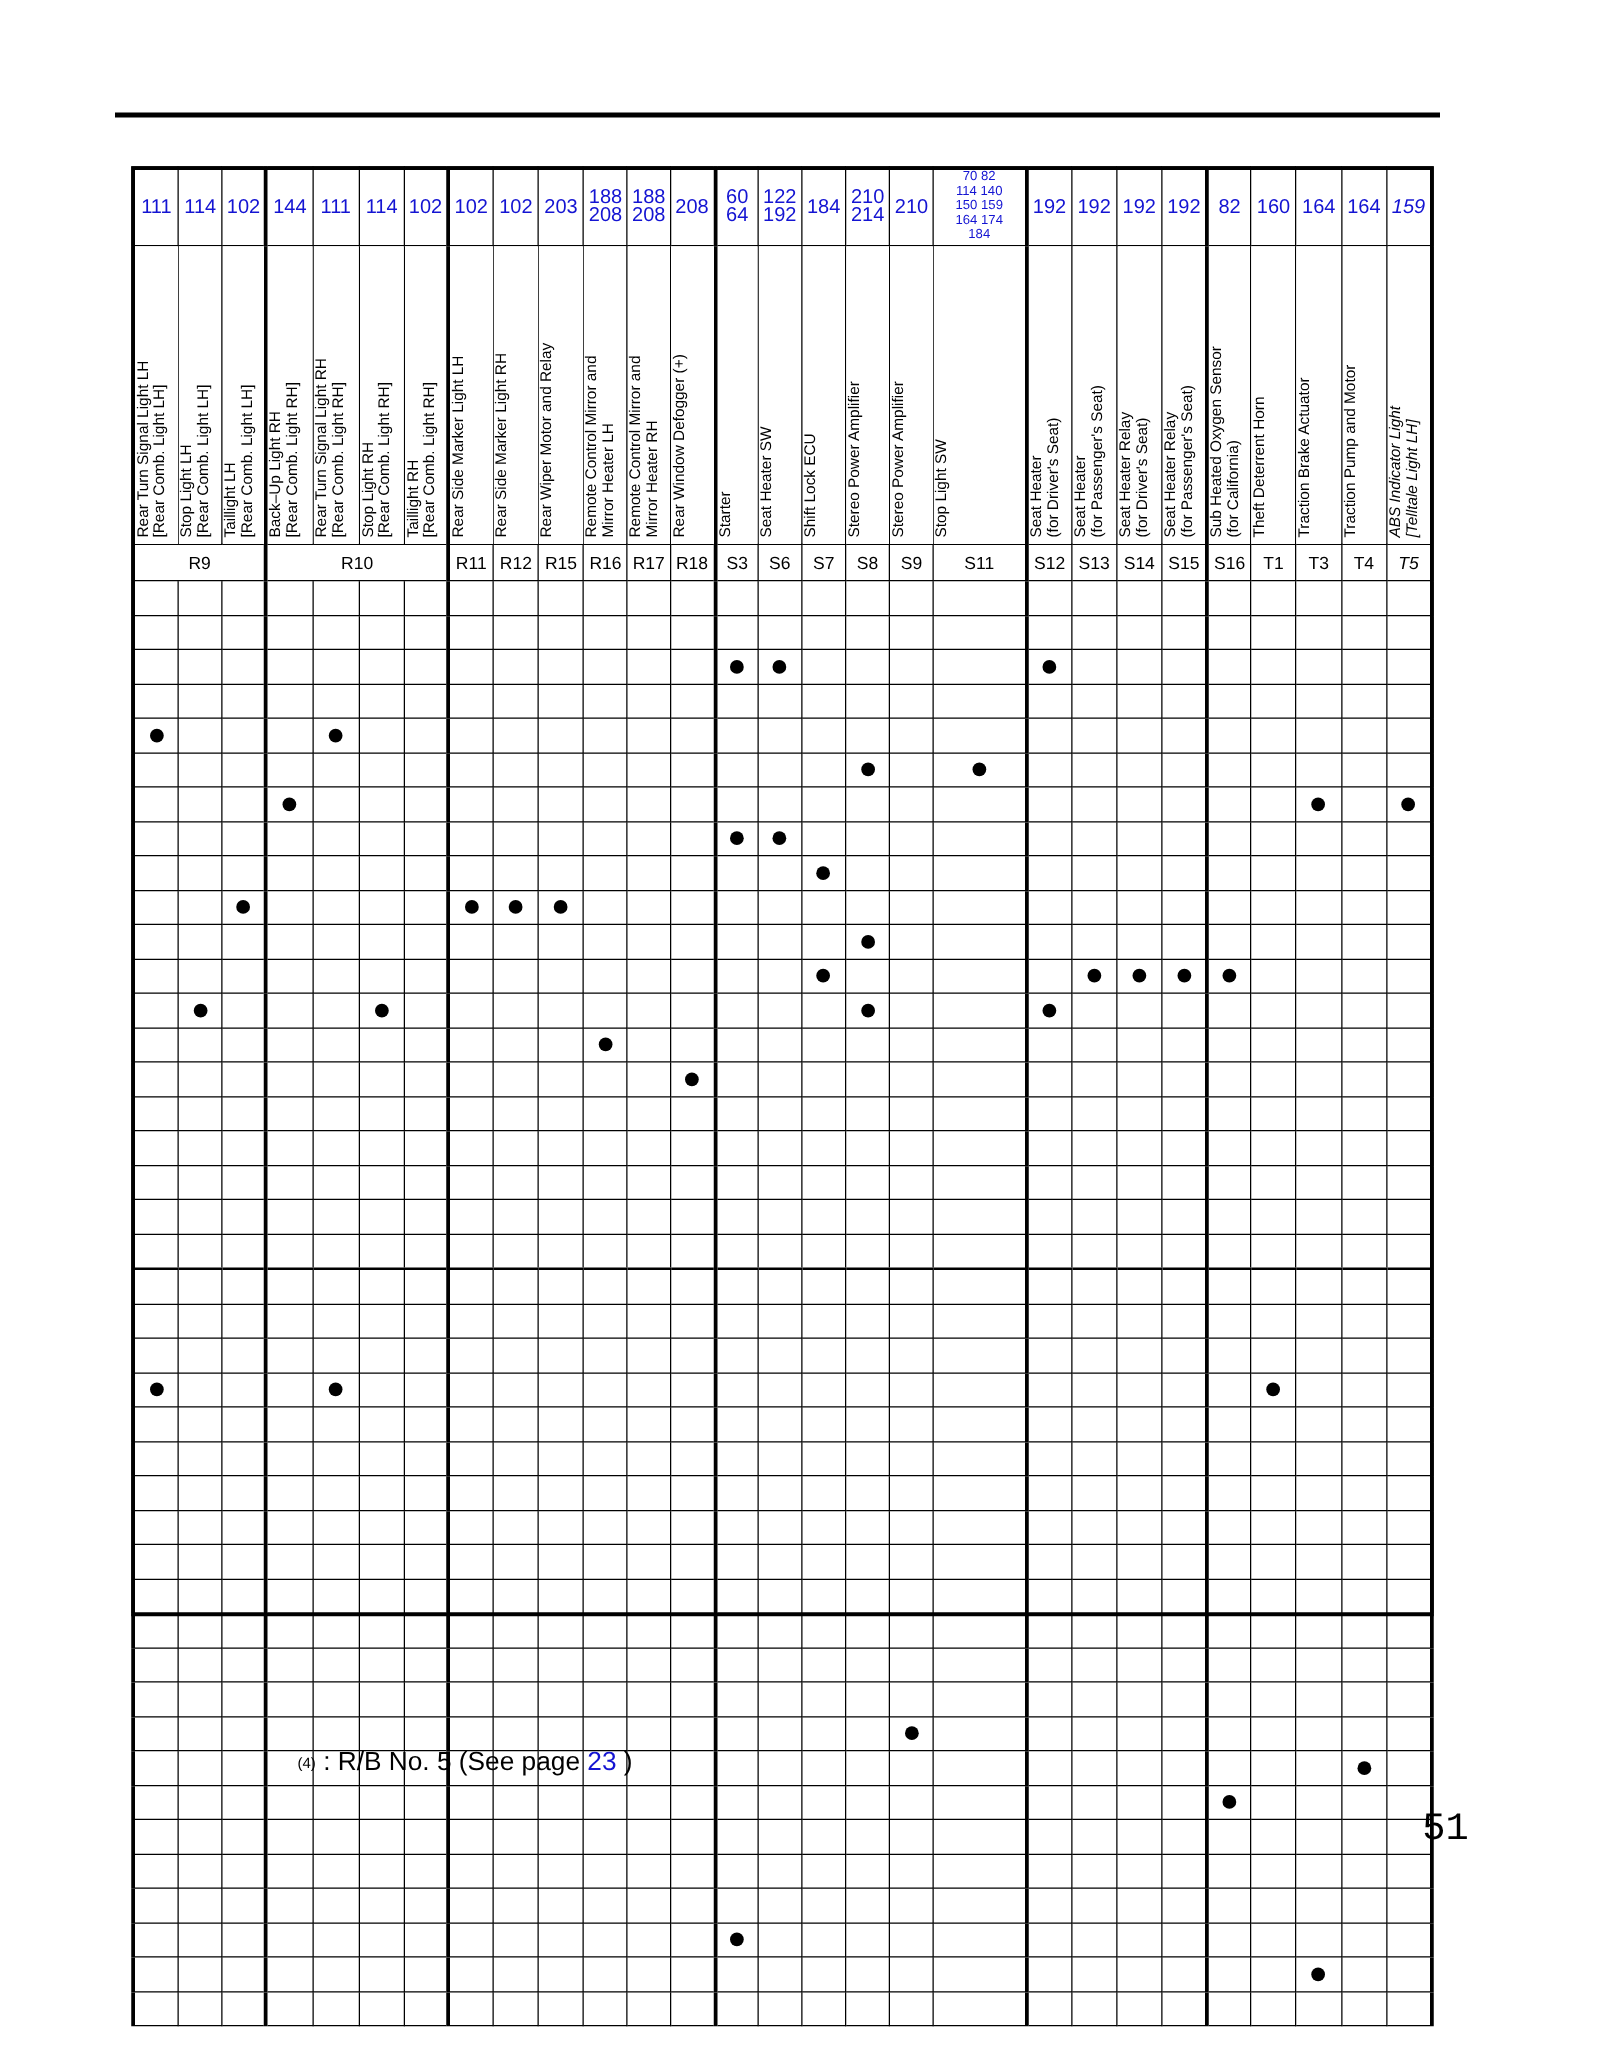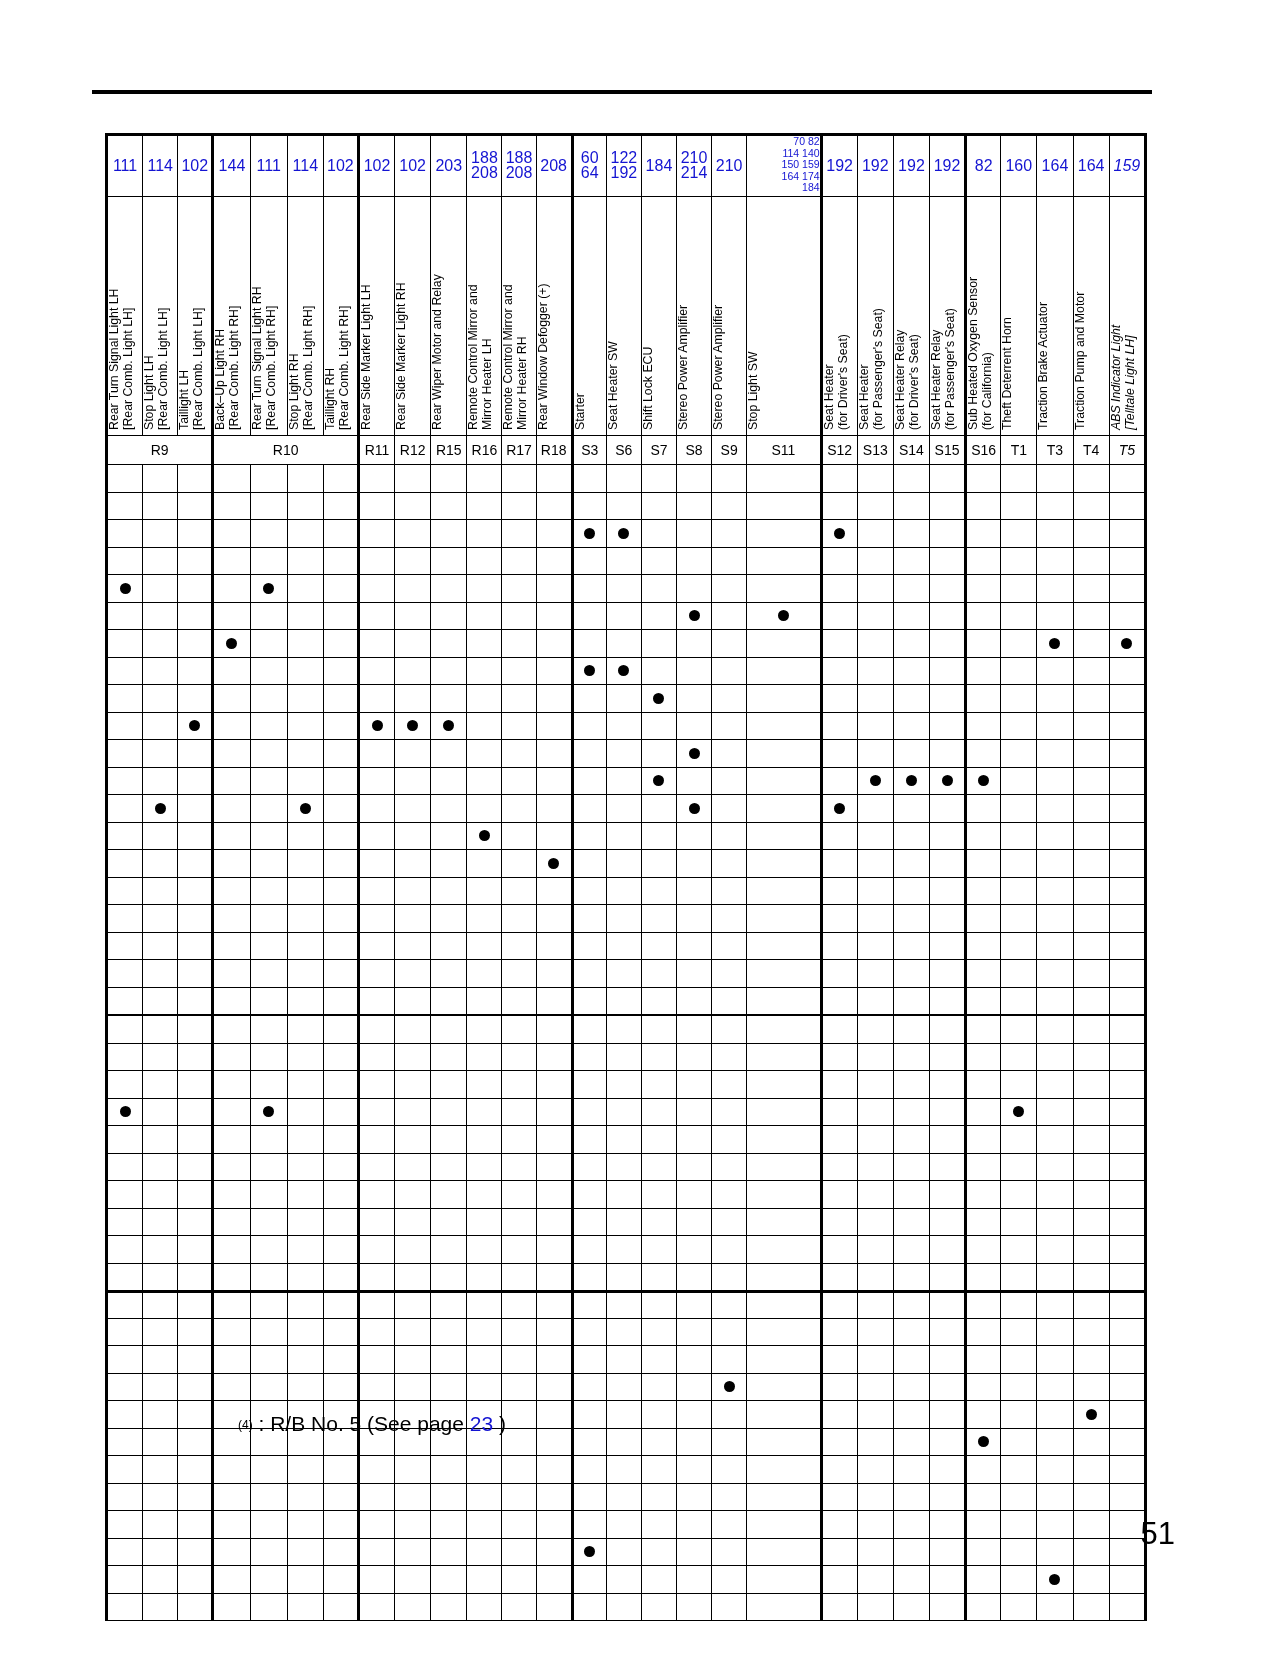--- a/index.html
+++ b/index.html
@@ -38,21 +38,21 @@
     position:absolute;left:105px;top:133px;width:1042px;height:1160px;
     border:3px solid #000;box-sizing:border-box;pointer-events:none;
   }
 
   
   .pnum-row td{height:62px;}
   .pnum{
     color:#1414d2;font-size:16px;line-height:15px;letter-spacing:0px;
     white-space:pre-line;
   }
-  .pnum.small{font-size:10.5px;line-height:11.5px;text-align:right;}
+  .pnum.small{font-size:10.5px;line-height:11.5px;}
 
   
   .vlab-row td{height:238px;vertical-align:bottom;}
   .vtxt{
     writing-mode:vertical-rl;
     transform:rotate(180deg);
     font-size:12.3px;
     line-height:13.6px;
     white-space:pre;
     text-align:left;
@@ -76,27 +76,28 @@
   }
 
   
   .sep-l{border-left:3px solid #000 !important;}
   .sep-r{border-right:3px solid #000 !important;font-style:italic;}
   .hsep-b{border-bottom:2.5px solid #000 !important;}
 
   
   .footer{
     position:absolute;left:238px;top:1398px;
-    font-size:21px;white-space:nowrap;margin-top:14px;
+    font-size:21px;white-space:nowrap;
   }
   .footer .sup{font-size:12px;vertical-align:2px;}
   .footer .blue{color:#1414d2;}
   .pageno{
-    position:absolute;right:105px;top:1516px;
+    position:absolute;right:105px;top:1446px;
     font-size:31px;
+    font-family:Liberation Mono, monospace;
   }
 </style>
 </head>
 <body>
 
 <div class="page">
 
   <div class="top-rule"></div>
 
   <div id="matrix-root">

